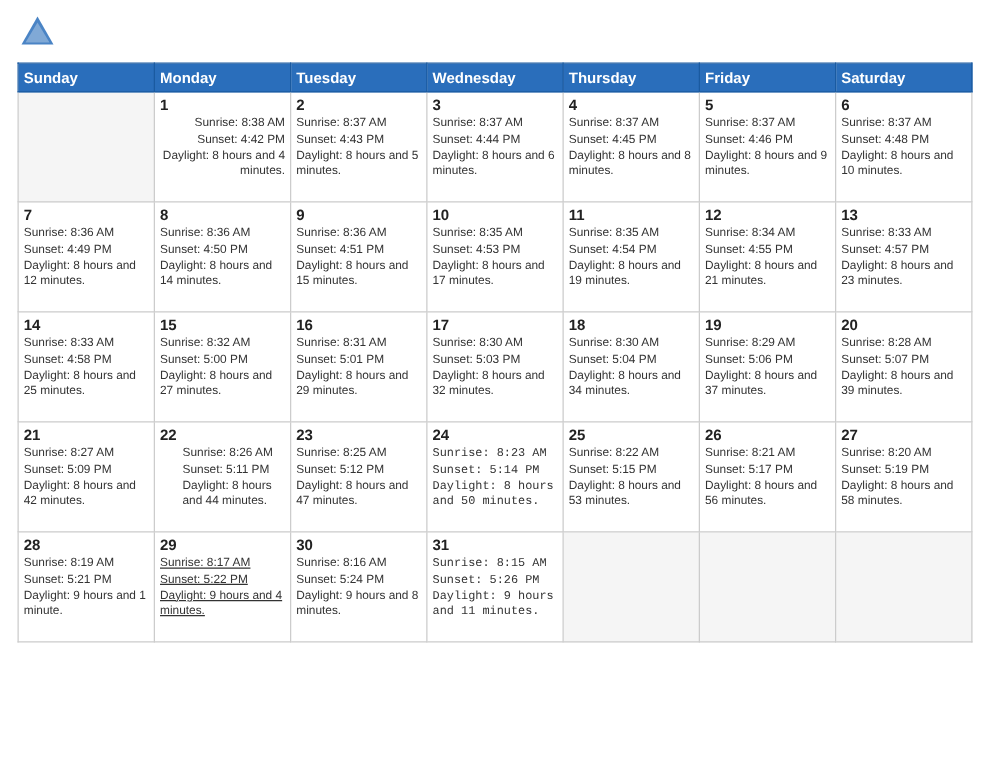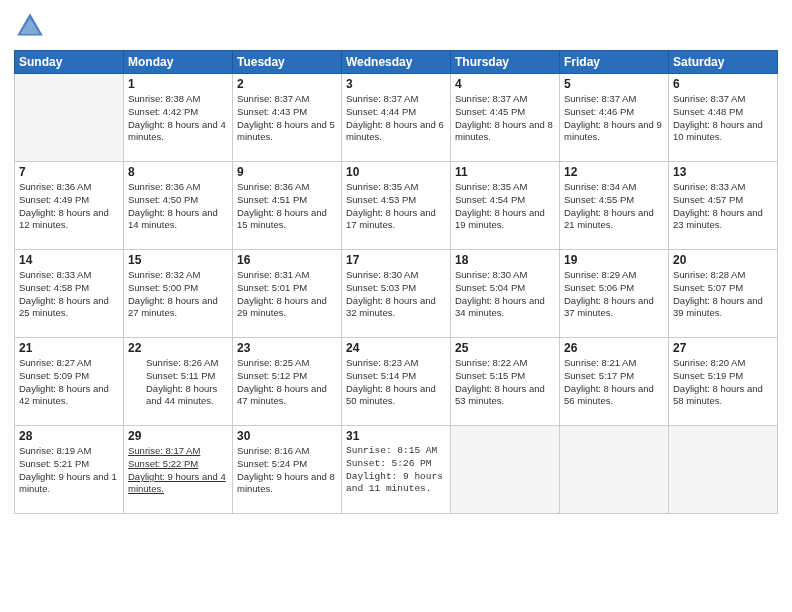--- a/index.html
+++ b/index.html
@@ -133,21 +133,21 @@
           <th>Thursday</th>
           <th>Friday</th>
           <th>Saturday</th>
         </tr>
     </thead>
     <tbody id="calendar-body">
     <tr>
           <td class="empty"></td>
           <td>
             <div class="day-number">1</div>
-            <div class="day-info" style="white-space: pre-line;">Sunrise: 8:38 AM
+            <div class="day-info" style="white-space: pre-line; text-align: right;">Sunrise: 8:38 AM
 Sunset: 4:42 PM
 Daylight: 8 hours and 4 minutes.</div>
           </td>
           <td>
             <div class="day-number">2</div>
             <div class="day-info" style="white-space: pre-line;">Sunrise: 8:37 AM
 Sunset: 4:43 PM
 Daylight: 8 hours and 5 minutes.</div>
           </td>
           <td>
@@ -277,21 +277,21 @@
 Daylight: 8 hours and 44 minutes.</div>
           </td>
           <td>
             <div class="day-number">23</div>
             <div class="day-info" style="white-space: pre-line;">Sunrise: 8:25 AM
 Sunset: 5:12 PM
 Daylight: 8 hours and 47 minutes.</div>
           </td>
           <td>
             <div class="day-number">24</div>
-            <div class="day-info" style="white-space: pre-line;">Sunrise: 8:23 AM
+            <div class="day-info" style="white-space: pre-line; font-family: Liberation Mono, monospace;">Sunrise: 8:23 AM
 Sunset: 5:14 PM
 Daylight: 8 hours and 50 minutes.</div>
           </td>
           <td>
             <div class="day-number">25</div>
             <div class="day-info" style="white-space: pre-line;">Sunrise: 8:22 AM
 Sunset: 5:15 PM
 Daylight: 8 hours and 53 minutes.</div>
           </td>
           <td>

